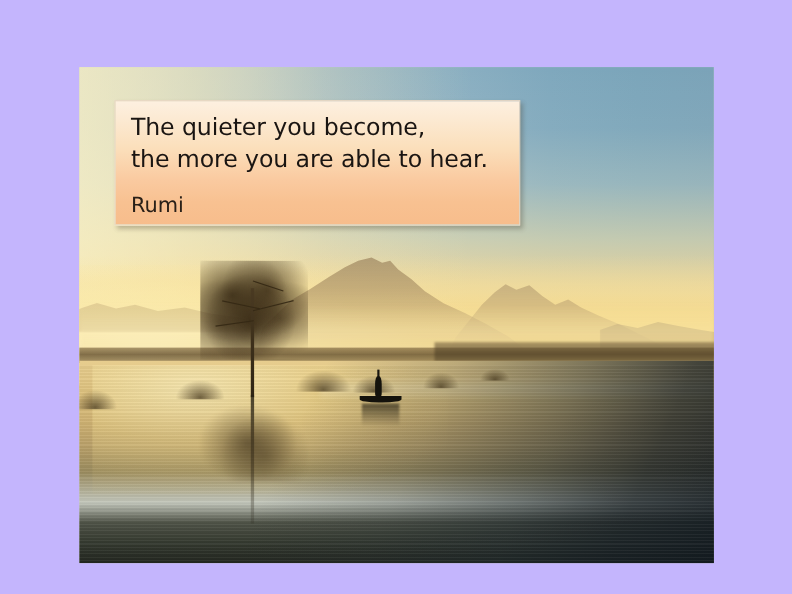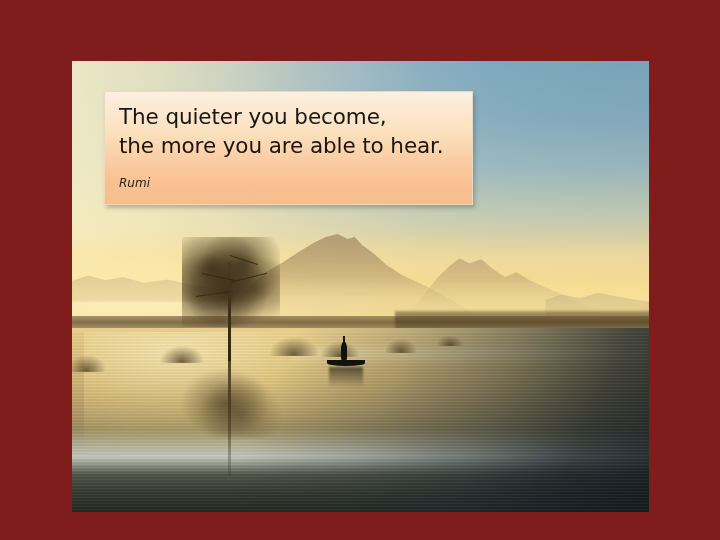--- a/index.html
+++ b/index.html
@@ -9,21 +9,21 @@
     width: 720px;
     height: 540px;
     overflow: hidden;
     font-family: "DejaVu Sans", sans-serif;
   }
 
   #slide {
     position: relative;
     width: 720px;
     height: 540px;
-    background: #7f1d1d;
+    background: #c4b5fd;
   }
 
   
   #photo {
     position: absolute;
     left: 72px;
     top: 61px;
     width: 577px;
     height: 451px;
     overflow: hidden;
@@ -330,23 +330,22 @@
     font-family: "DejaVu Sans", sans-serif;
     font-size: 21.5px;
     line-height: 1.33;
     color: #1a1512;
     letter-spacing: -0.1px;
     white-space: pre-line;
   }
   .quote-author {
     margin-top: 16px;
     font-family: "DejaVu Sans", sans-serif;
-    font-size: 12px;
+    font-size: 19px;
     color: #2a2018;
-    font-style: italic;
   }
 </style>
 </head>
 <body>
 
 <div id="slide">
 
   <div id="photo">
 
     <div class="sky-base"></div>

